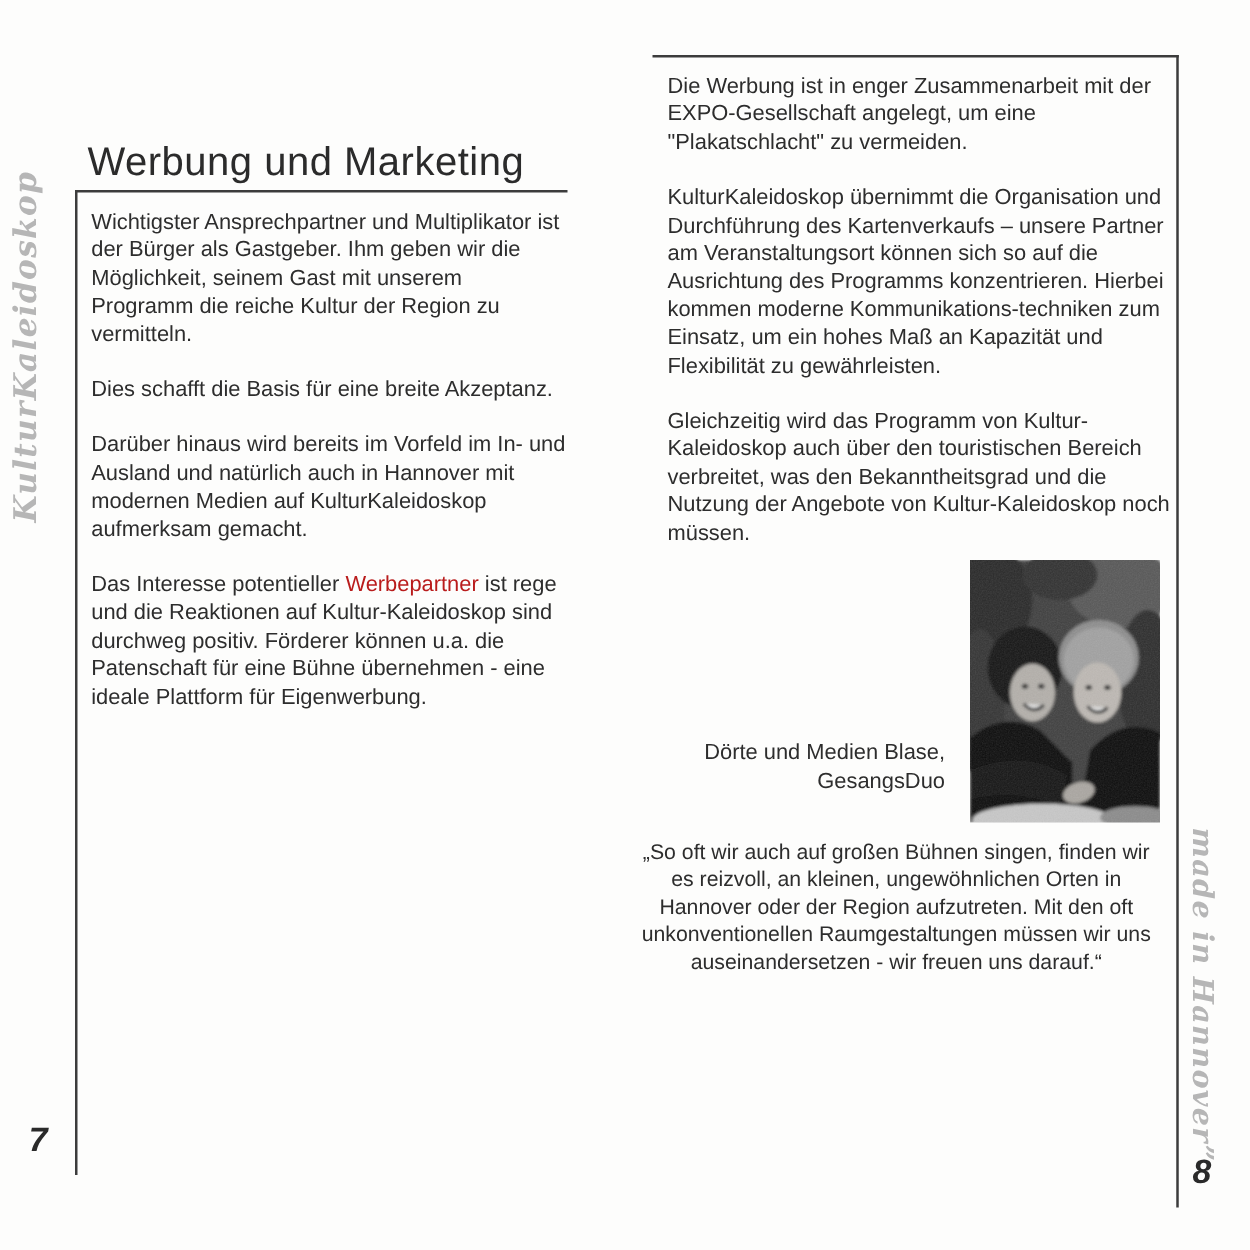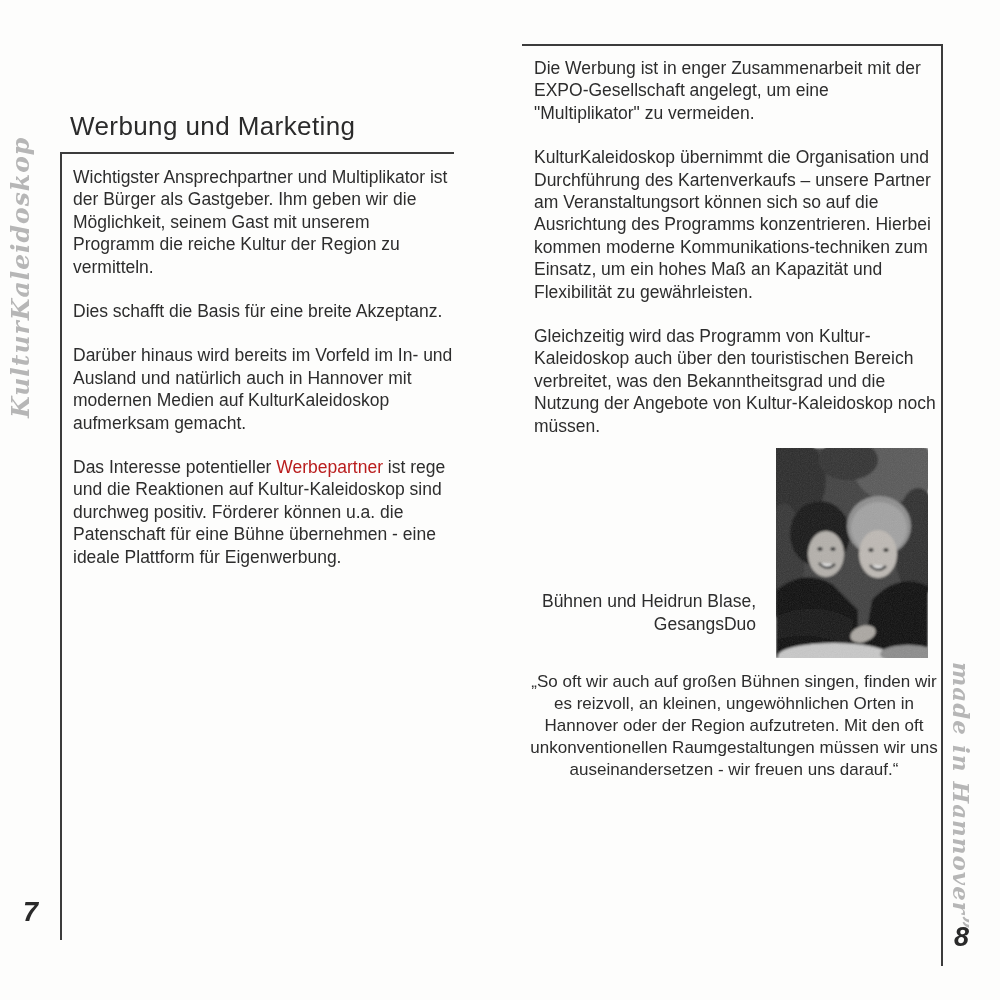--- a/index.html
+++ b/index.html
@@ -16,21 +16,21 @@
     height: 1000px;
     font-family: "Liberation Sans", sans-serif;
     color: #262626;
   }
   
   .heading {
     position: absolute;
     left: 70px;
     top: 111px;
     margin: 0;
-    font-size: 26px;
+    font-size: 32px;
     font-weight: 400;
     letter-spacing: 0.4px;
     color: #2b2b2b;
     white-space: nowrap;
   }
   .lbox {
     position: absolute;
     left: 60px;
     top: 152px;
     width: 392px;
@@ -82,21 +82,21 @@
     left: 532px;
     top: 590px;
     width: 224px;
     text-align: right;
     font-size: 17.5px;
     line-height: 23px;
     color: #2d2d2d;
   }
   .quote {
     position: absolute;
-    left: 524px;
+    left: 507px;
     top: 671px;
     width: 420px;
     margin: 0;
     text-align: center;
     font-size: 17px;
     line-height: 22px;
     color: #2d2d2d;
   }
   
   .pagenum {
@@ -152,21 +152,21 @@
       <p><span>Das Interesse potentieller </span><b>Werbepartner</b><span> ist rege und die Reaktionen auf Kultur-Kaleidoskop sind durchweg positiv. Förderer können u.a. die Patenschaft für eine Bühne übernehmen - eine ideale Plattform für Eigenwerbung.</span></p>
     </div>
 
     <div class="pagenum pagenum-7">7</div>
   </section>
 
   <section>
     <div class="rbox"></div>
 
     <div class="rtext">
-      <p>Die Werbung ist in enger Zusammenarbeit mit der EXPO-Gesellschaft angelegt, um eine "Multiplikator" zu vermeiden.</p>
+      <p>Die Werbung ist in enger Zusammenarbeit mit der EXPO-Gesellschaft angelegt, um eine "Plakatschlacht" zu vermeiden.</p>
       <p>KulturKaleidoskop übernimmt die Organisation und Durchführung des Kartenverkaufs – unsere Partner am Veranstaltungsort können sich so auf die Ausrichtung des Programms konzentrieren. Hierbei kommen moderne Kommunikations-techniken zum Einsatz, um ein hohes Maß an Kapazität und Flexibilität zu gewährleisten.</p>
       <p>Gleichzeitig wird das Programm von Kultur-Kaleidoskop auch über den touristischen Bereich verbreitet, was den Bekanntheitsgrad und die Nutzung der Angebote von Kultur-Kaleidoskop noch müssen.</p>
     </div>
 
     <svg class="photo" viewBox="0 0 152 210" preserveAspectRatio="none" xmlns="http://www.w3.org/2000/svg">
       <defs>
         <filter id="soft">
             <feGaussianBlur stdDeviation="1.1"></feGaussianBlur>
           </filter>
         <filter id="grainF" x="0" y="0" width="100%" height="100%">
@@ -200,21 +200,21 @@
         <path d="M0 168 Q42 150 78 172 L72 198 Q36 182 0 192 Z" fill="#121212"></path>
         <ellipse cx="87" cy="186" rx="13" ry="8" fill="#aba7a2" transform="rotate(-18 87 186)"></ellipse>
 
         <ellipse cx="58" cy="208" rx="56" ry="13" fill="#c8c8c8"></ellipse>
         <ellipse cx="132" cy="206" rx="28" ry="9" fill="#8c8c8c"></ellipse>
       </g>
       <rect width="152" height="210" filter="url(#grainF)" opacity="0.16"></rect>
     </svg>
 
     <div class="caption">
-      <span>Bühnen und Heidrun Blase,</span><br>
+      <span>Dörte und Medien Blase,</span><br>
       <span>GesangsDuo</span>
     </div>
 
     <blockquote class="quote">„So oft wir auch auf großen Bühnen singen, finden wir es reizvoll, an kleinen, ungewöhnlichen Orten in Hannover oder der Region aufzutreten. Mit den oft unkonventionellen Raumgestaltungen müssen wir uns auseinandersetzen - wir freuen uns darauf.“</blockquote>
 
     <div class="side-text side-right">made in Hannover”</div>
 
     <div class="pagenum pagenum-8">8</div>
   </section>
 </div>

